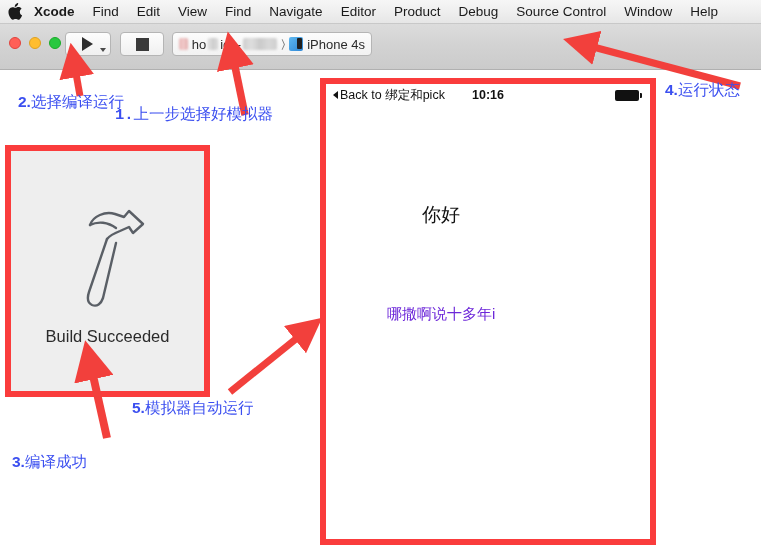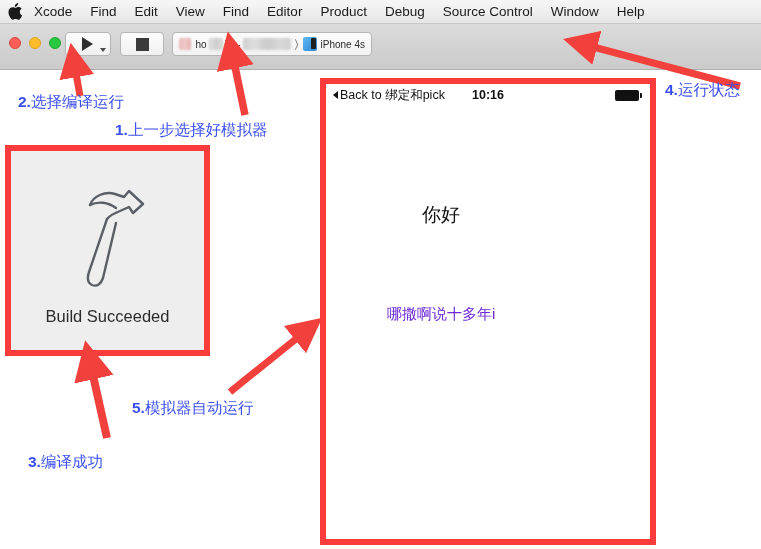--- a/index.html
+++ b/index.html
@@ -37,21 +37,21 @@
     justify-content: center;
   }
   .menubar-item {
     font-size: 13.5px;
     color: #1a1a1a;
     padding: 0 9px;
     white-space: nowrap;
     line-height: 24px;
   }
   .menubar-item.app-name {
-    font-weight: normal;
+    font-weight: bold;
     padding-left: 4px;
   }
 
   
   .toolbar {
     position: absolute;
     left: 0; top: 24px;
     width: 761px;
     height: 46px;
     background: linear-gradient(to bottom, #dcdcdc 0%, #d2d2d2 50%, #cbcbcb 100%);
@@ -126,21 +126,21 @@
     height: 12px;
     border-radius: 2px;
     background: linear-gradient(90deg,#cfcfcf,#dedede,#cacaca,#d8d8d8,#d0d0d0);
     filter: blur(1.1px);
     vertical-align: middle;
   }
   .blur-pink {
     background: linear-gradient(90deg,#e9b8b8,#f0c9c9,#e3aeae);
   }
   .scheme-text {
-    font-size: 10px;
+    font-size: 13px;
     color: #2b2b2b;
     white-space: nowrap;
   }
   .scheme-sep {
     font-size: 12px;
     color: #7a7a7a;
     margin: 0 4px;
   }
   .sim-icon {
     width: 14px; height: 14px;
@@ -176,21 +176,21 @@
     color: #2b2b2b;
     display: flex;
     align-items: center;
     gap: 5px;
   }
 
   
   .build-hud-frame {
     position: absolute;
     left: 5px; top: 145px;
-    width: 205px; height: 211px;
+    width: 205px; height: 252px;
     border: 6px solid #fa3c3c;
     box-sizing: border-box;
     background: #efefef;
   }
   .build-hud {
     width: 100%; height: 100%;
     display: flex;
     flex-direction: column;
     align-items: center;
     justify-content: center;
@@ -307,24 +307,24 @@
 
   
   .annot {
     position: absolute;
     color: #3b4ff0;
     font-size: 15.5px;
     white-space: nowrap;
   }
   .annot .num { font-weight: bold; }
   .annot-2 { left: 18px;  top: 92px; }
-  .annot-1 { left: 115px; top: 120px; }
+  .annot-1 { left: 115px; top: 104px; font-family: Liberation Mono, monospace; }
   .annot-4 { left: 665px; top: 80px; }
   .annot-5 { left: 132px; top: 398px; }
-  .annot-3 { left: 28px;  top: 452px; }
+  .annot-3 { left: 12px;  top: 452px; }
 
   .arrows {
     position: absolute;
     left: 0; top: 0;
     width: 761px; height: 549px;
     pointer-events: none;
   }
 </style>
 </head>
 <body>
@@ -333,20 +333,21 @@
   <span class="apple-logo">
     <svg width="14" height="17" viewBox="0 0 14 17" aria-hidden="true">
       <path fill="#1a1a1a" d="M9.3 2.6c.6-.75 1-1.78.9-2.6-.86.04-1.9.58-2.53 1.3-.56.64-1.05 1.68-.92 2.67.96.07 1.94-.49 2.55-1.37zM11.8 8.9c-.02-2.1 1.72-3.1 1.8-3.16-.98-1.43-2.5-1.63-3.05-1.65-1.3-.13-2.53.77-3.19.77-.66 0-1.67-.75-2.75-.73-1.41.02-2.72.82-3.45 2.09-1.47 2.55-.38 6.33 1.06 8.4.7 1.02 1.54 2.16 2.64 2.12 1.06-.04 1.46-.69 2.74-.69s1.64.69 2.76.67c1.14-.02 1.86-1.03 2.56-2.06.81-1.18 1.14-2.32 1.16-2.38-.03-.01-2.23-.86-2.25-3.38z"></path>
     </svg>
   </span>
   <span class="menubar-item app-name">Xcode</span>
   <span class="menubar-item">Find</span>
   <span class="menubar-item">Edit</span>
   <span class="menubar-item">View</span>
   <span class="menubar-item">Find</span>
+  <span class="menubar-item">Navigate</span>
   <span class="menubar-item">Editor</span>
   <span class="menubar-item">Product</span>
   <span class="menubar-item">Debug</span>
   <span class="menubar-item">Source Control</span>
   <span class="menubar-item">Window</span>
   <span class="menubar-item">Help</span>
 </div>
 
 <div class="toolbar">
   <div class="traffic-lights">

